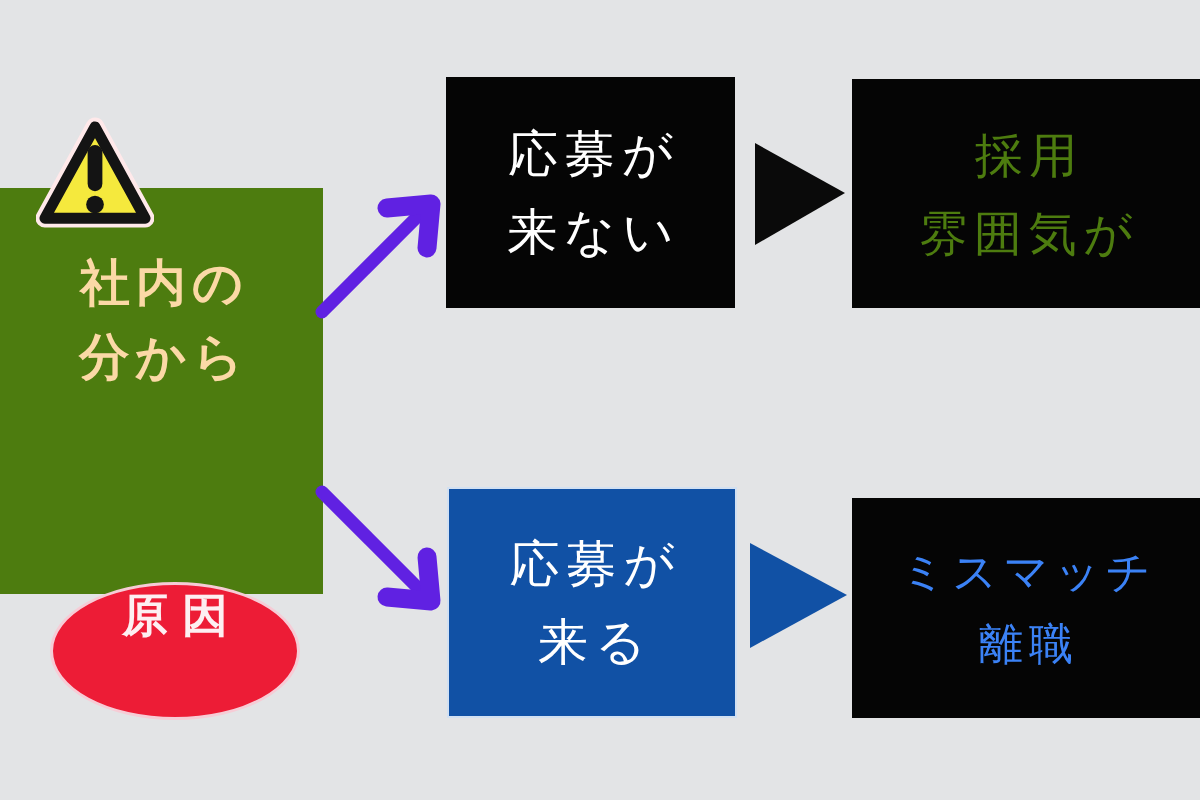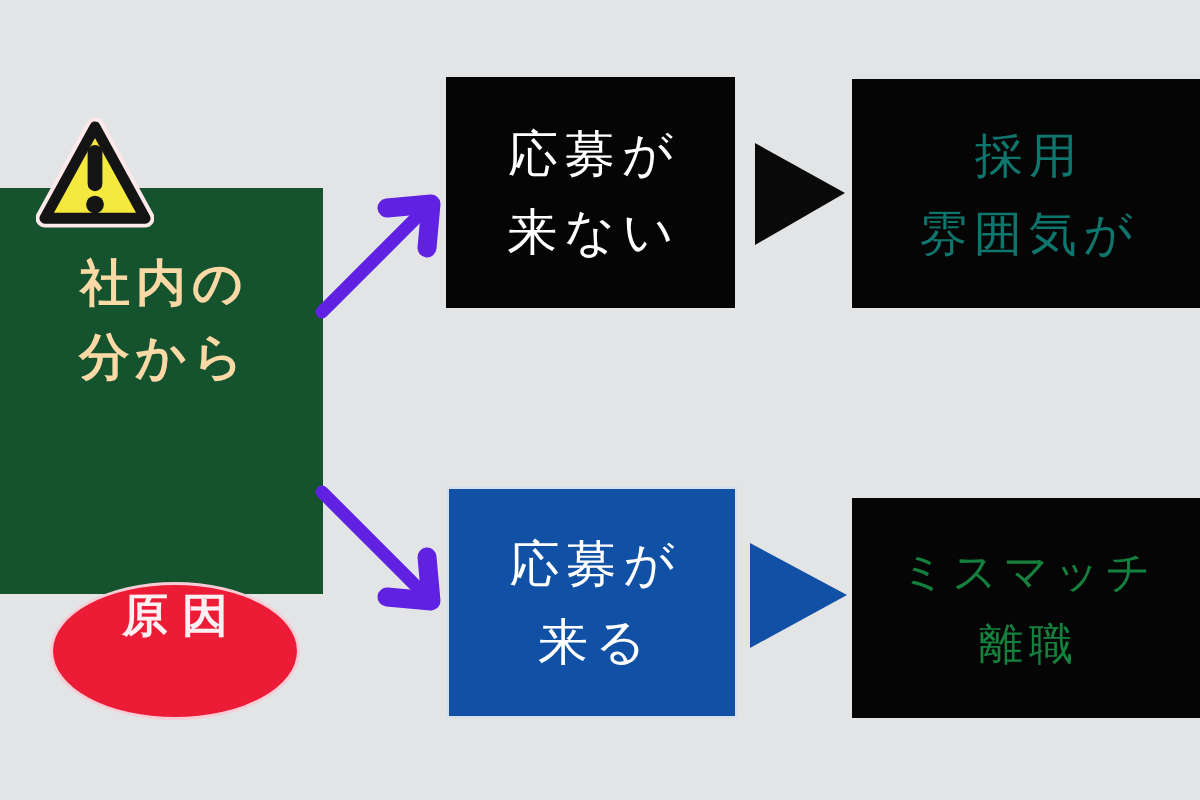--- a/index.html
+++ b/index.html
@@ -50,48 +50,48 @@
 
   <svg class="overlay" viewBox="0 0 1200 800" xmlns="http://www.w3.org/2000/svg">
     <line x1="322" y1="312" x2="420" y2="214" stroke-width="13" stroke-linecap="round" stroke="#6021e2"></line>
     <polyline points="387,208 431,204 427,248" fill="none" stroke-width="19" stroke-linecap="round" stroke-linejoin="round" stroke="#6021e2"></polyline>
     <line x1="322" y1="492" x2="420" y2="590" stroke-width="13" stroke-linecap="round" stroke="#6021e2"></line>
     <polyline points="427,557 431,601 387,597" fill="none" stroke-width="19" stroke-linecap="round" stroke-linejoin="round" stroke="#6021e2"></polyline>
     <polygon points="755,143 845,193 755,245" fill="#0a0a0a"></polygon>
     <polygon points="750,543 847,595 750,648" fill="#1151a5"></polygon>
   </svg>
 
-  <div class="abs cause-box" style="background-color: #14532d;">
+  <div class="abs cause-box" style="background-color: #4d7c0f;">
     <svg class="warn-icon" viewBox="0 0 120 116" xmlns="http://www.w3.org/2000/svg">
       <path d="M60 10 L111 103 L9 103 Z" fill="none" stroke-width="19" stroke-linejoin="round" stroke="#ffe9ea"></path>
       <path d="M60 10 L111 103 L9 103 Z" stroke-width="11" stroke-linejoin="round" fill="#f5e93d" stroke="#141414"></path>
       <line x1="60" y1="36" x2="60" y2="68" stroke="#141414" stroke-width="15" stroke-linecap="round"></line>
       <circle cx="60" cy="89" r="9" fill="#141414"></circle>
     </svg>
     <div class="cause-text" style="color: rgb(251, 217, 166);">
       <div>社内の</div>
       <div>分から</div>
     </div>
   </div>
 
   <div class="abs cause-badge" style="background-color: rgb(237, 28, 54); color: rgb(253, 239, 242); border-color: rgb(246, 204, 214);">
     <span>原因</span>
   </div>
 
   <div class="abs node node-top-mid" style="background-color: rgb(5, 5, 5); color: rgb(255, 255, 255);">
     <div class="line">応募が</div>
     <div class="line">来ない</div>
   </div>
-  <div class="abs node node-top-right" style="background-color: rgb(5, 5, 5); color: #0f766e;">
+  <div class="abs node node-top-right" style="background-color: rgb(5, 5, 5); color: #4d7c0f;">
     <div class="line">採用</div>
     <div class="line">雰囲気が</div>
   </div>
 
   <div class="abs node node-bottom-mid" style="background-color: rgb(17, 81, 165); color: rgb(255, 255, 255);">
     <div class="line">応募が</div>
     <div class="line">来る</div>
   </div>
-  <div class="abs node node-bottom-right" style="background-color: rgb(5, 5, 5); color: #15803d;">
+  <div class="abs node node-bottom-right" style="background-color: rgb(5, 5, 5); color: #3b82f6;">
     <div class="line">ミスマッチ</div>
     <div class="line">離職</div>
   </div>
 
 </div>
 
 </body></html>

